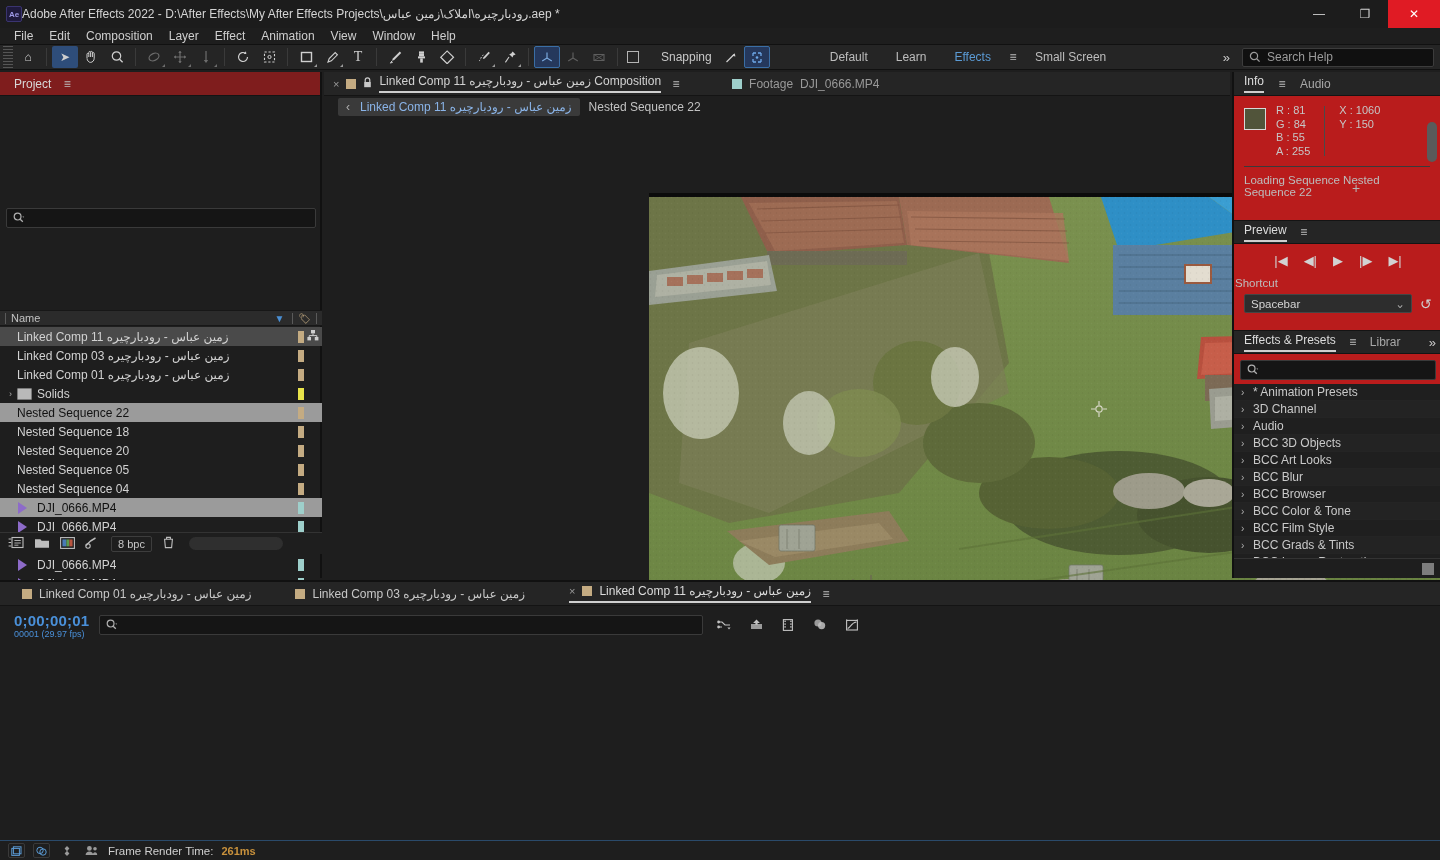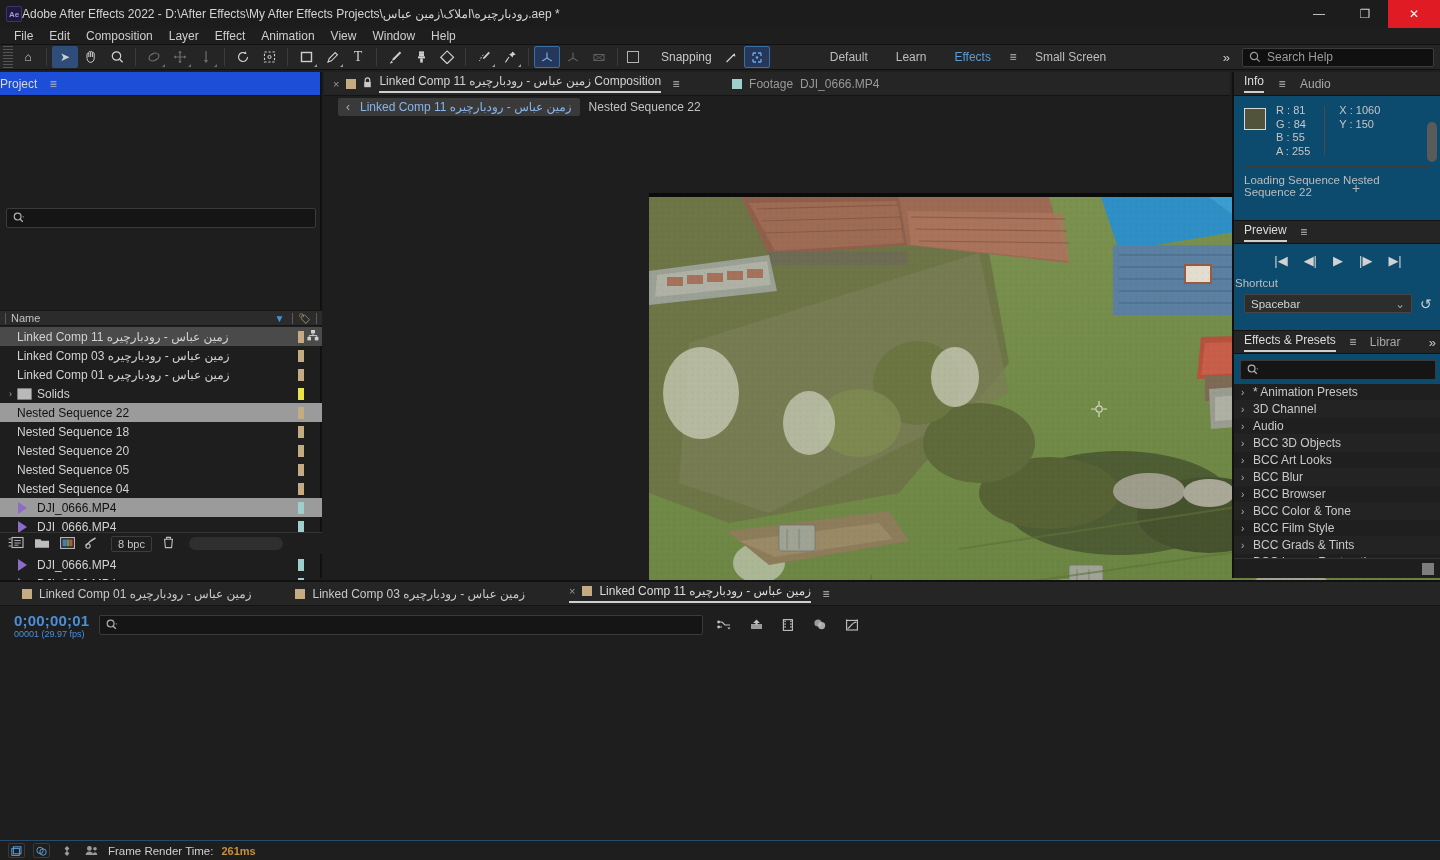--- a/index.html
+++ b/index.html
@@ -48,22 +48,22 @@
   .ws-item.active { color:#5b9bd5; }
   .hamb { width:16px; text-align:center; color:#bdbdbd; font-size:12px; }
   .chev2 { color:#c9c9c9; font-size:13px; padding:0 8px; }
   .searchhelp { width:192px; height:19px; margin-left:4px; margin-right:6px;
                 background:#101010; border:1px solid #3c3c3c; border-radius:2px;
                 display:flex; align-items:center; padding:0 6px; gap:6px; color:#9a9a9a; font-size:12px; }
 
   
   .project { position:absolute; left:0; top:72px; width:322px; height:506px;
              background:#1e1e1e; border-right:2px solid #111; }
-  .panel-tabs { height:24px; background:#1d4ed8; display:flex; align-items:center;
-                gap:8px; border-bottom:1px solid #141414; }
+  .panel-tabs { height:24px; background:#7f1d1d; display:flex; align-items:center;
+                padding-left:14px; gap:8px; border-bottom:1px solid #141414; }
   .ptab { font-size:12px; color:#cfcfcf; }
   .ptab.active { color:#d8d8d8; }
   .proj-search { position:absolute; left:6px; top:136px; width:310px; height:20px;
                  background:#151515; border:1px solid #3a3a3a; border-radius:2px;
                  display:flex; align-items:center; padding:0 6px; }
   .col-head { position:absolute; left:0; top:238px; width:322px; height:16px;
               background:#2b2b2b; border-top:1px solid #171717; border-bottom:1px solid #171717;
               display:flex; align-items:center; font-size:11px; color:#c2c2c2; }
   .col-head .bar { width:1px;height:11px;background:#5a5a5a;margin:0 5px; }
   .sort-arrow { margin-left:auto; color:#4a8fd4; font-size:10px; }
@@ -115,21 +115,21 @@
           display:flex; align-items:center; justify-content:space-between; padding:0 5px;
           color:#d0d0d0; font-size:11px; }
   .cb-ico { width:20px;height:19px;display:flex;align-items:center;justify-content:center;
             color:#c9c9c9; border-radius:2px; font-size:12px; }
   .cb-ico.act { border:1px solid #4a86c8; color:#5b9bd5; }
   .cb-sep { width:1px;height:16px;background:#3c3c3c;margin:0 3px; }
   .tcbox { height:19px; border:1px solid #454545; background:#252525; border-radius:2px;
            padding:0 8px; display:flex;align-items:center; color:#d8d8d8; font-size:11px; }
 
   
-  .right { position:absolute; left:1232px; top:72px; width:208px; height:506px; background:#0c4a6e;
+  .right { position:absolute; left:1232px; top:72px; width:208px; height:506px; background:#b91c1c;
            border-left:2px solid #111; }
   .rp-tabs { height:24px; background:#252525; display:flex; align-items:center; gap:10px;
              padding-left:10px; border-bottom:1px solid #141414; }
   .rp-tab { font-size:12px; color:#a8a8a8; }
   .rp-tab.active { color:#dcdcdc; border-bottom:2px solid #cfcfcf; padding-bottom:3px; }
   .info-body { padding:8px 10px 0 10px; display:flex; gap:10px; }
   .colorchip { width:22px;height:22px;background:#51543a;border:1px solid #d8d8d8;margin-top:4px; }
   .rgba { font-size:11px; color:#c6c6c6; line-height:13.5px; }
   .vdiv { width:1px; background:#4a4a4a; margin:2px 4px; }
   .xy { font-size:11px; color:#c6c6c6; line-height:13.5px; }

